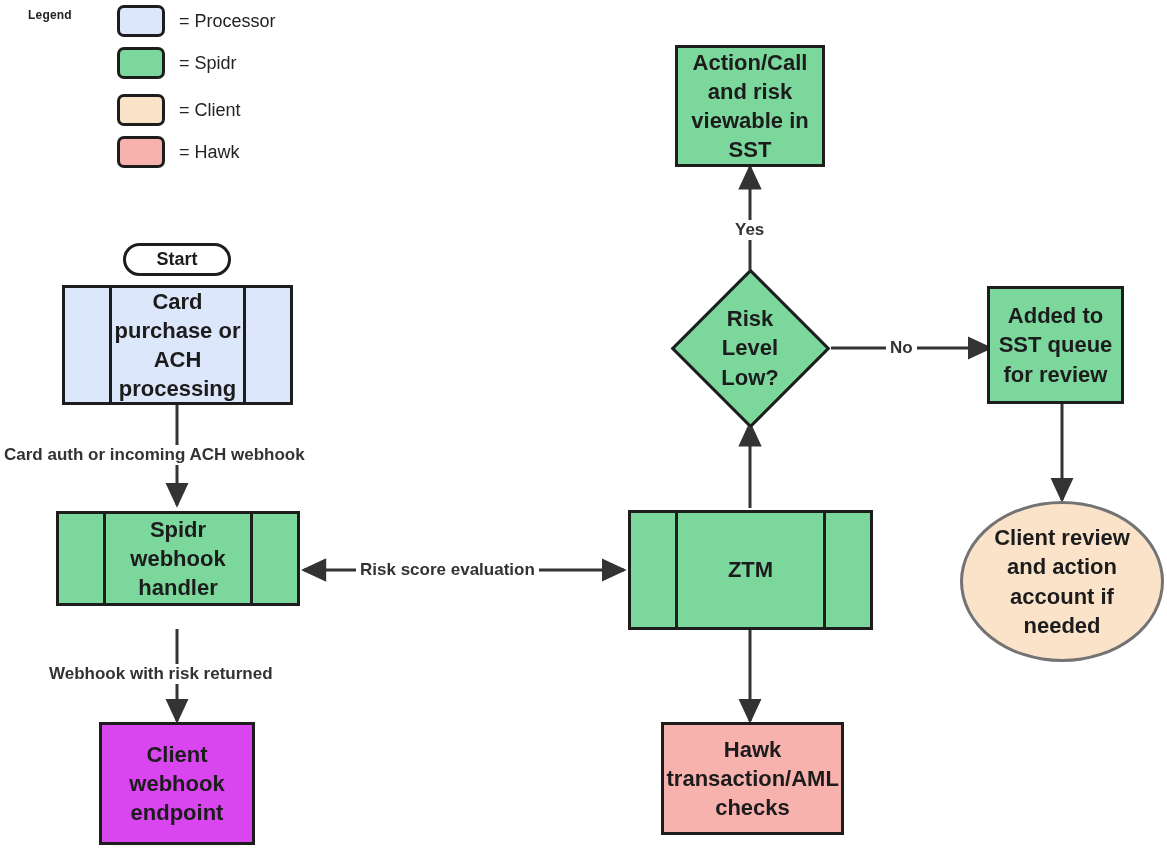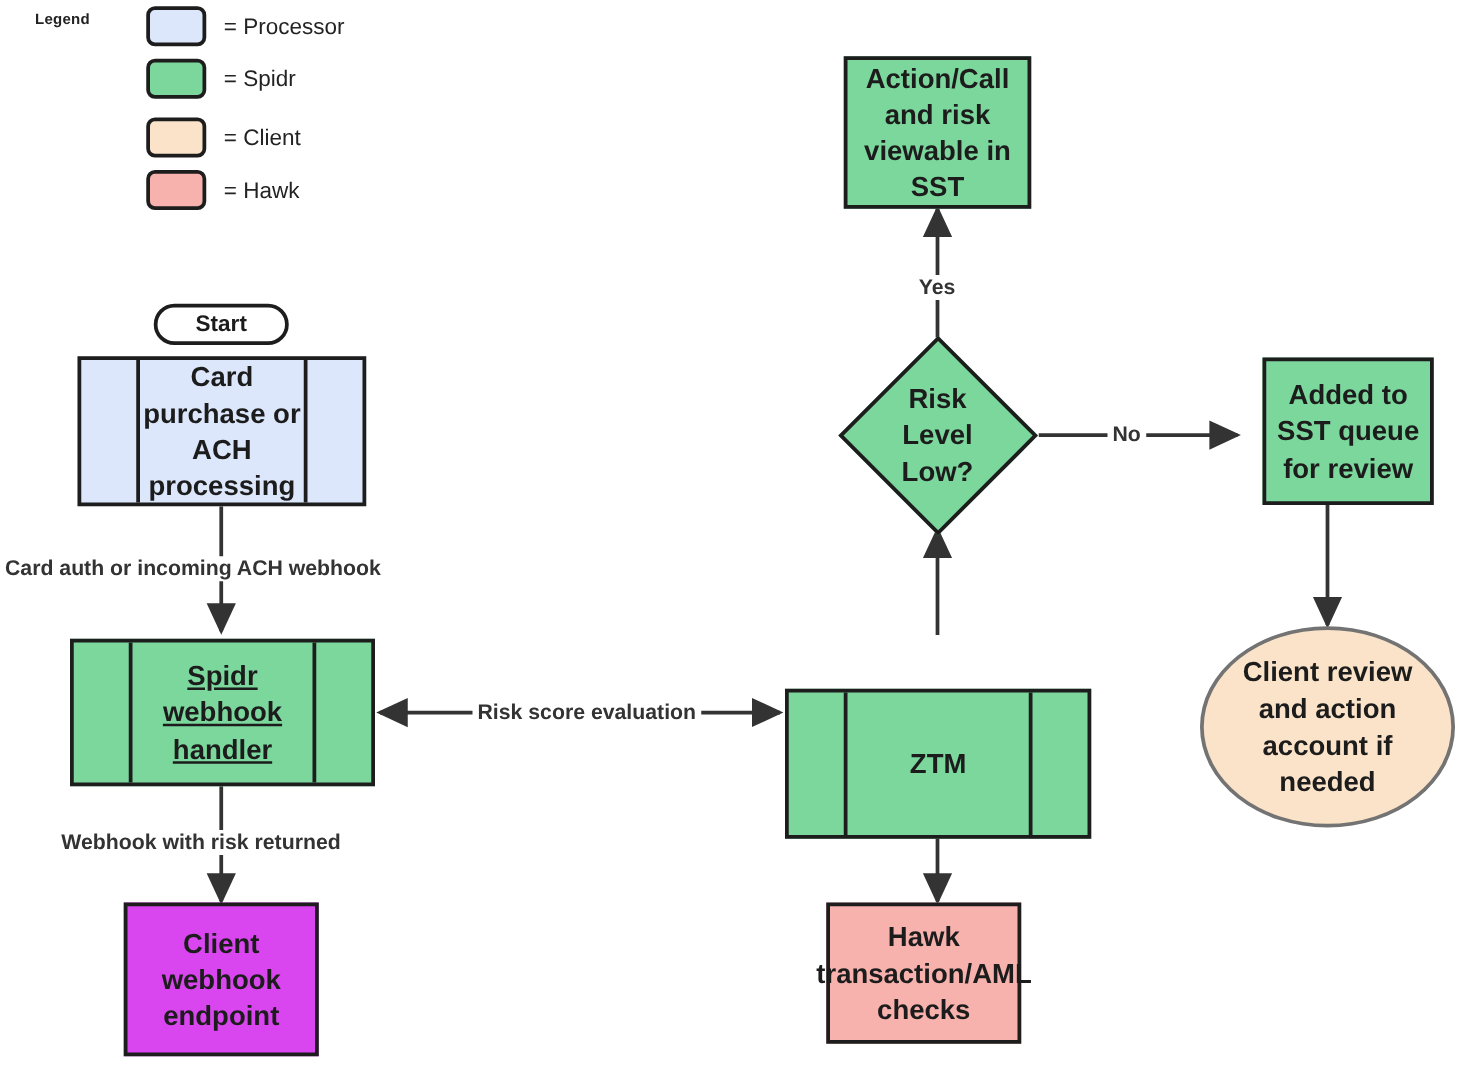--- a/index.html
+++ b/index.html
@@ -193,56 +193,56 @@
   </div>
 
   <div class="node shape-pill" style="left:123px; top:243px; width:108px; height:33px; font-size:18px;">
     <span class="label">Start</span>
   </div>
 
   <div class="node shape-subprocess" style="left:62px; top:285px; width:231px; height:120px; background:#DCE7FB;">
     <span class="label" style="max-width:128px;">Card purchase or ACH processing</span>
   </div>
 
-  <div class="node shape-subprocess" style="left:56px; top:511px; width:244px; height:118px; background:#7BD79C;text-decoration:underline;">
+  <div class="node shape-subprocess" style="left:56px; top:511px; width:244px; height:95px; background:#7BD79C;">
     <span class="label" style="max-width:140px;">Spidr webhook handler</span>
   </div>
 
   <div class="node shape-rect" style="left:99px; top:722px; width:156px; height:123px; background:#d946ef;">
     <span class="label" style="max-width:108px;">Client webhook endpoint</span>
   </div>
 
-  <div class="node shape-subprocess" style="left:628px; top:510px; width:245px; height:120px; background:#7BD79C;margin-top:41px;">
+  <div class="node shape-subprocess" style="left:628px; top:510px; width:245px; height:120px; background:#7BD79C;">
     <span class="label">ZTM</span>
   </div>
 
-  <div class="node shape-rect" style="left:661px; top:722px; width:156px; height:113px; background:#F7B2AE;">
+  <div class="node shape-rect" style="left:661px; top:722px; width:183px; height:113px; background:#F7B2AE;">
     <span class="label" style="max-width:172px;">Hawk transaction/AML checks</span>
   </div>
 
   <div class="node shape-diamond" style="left:670px; top:268px; width:160px; height:160px;">
     <span class="dia-bg" style="background:#7BD79C;"></span>
     <span class="label" style="max-width:66px;">Risk Level Low?</span>
   </div>
 
   <div class="node shape-rect" style="left:675px; top:45px; width:150px; height:122px; background:#7BD79C;">
     <span class="label" style="max-width:130px;">Action/Call and risk viewable in SST</span>
   </div>
 
-  <div class="node shape-rect" style="left:1010px; top:286px; width:137px; height:118px; background:#7BD79C;">
+  <div class="node shape-rect" style="left:987px; top:286px; width:137px; height:118px; background:#7BD79C;">
     <span class="label" style="max-width:128px;">Added to SST queue for review</span>
   </div>
 
   <div class="node shape-ellipse" style="left:960px; top:501px; width:204px; height:161px; background:#FAE3C8;">
     <span class="label" style="max-width:156px;">Client review and action account if needed</span>
   </div>
 
   <div class="edge-label" style="left:0px; top:445px;">Card auth or incoming ACH webhook</div>
 
   <div class="edge-label" style="left:45px; top:664px;">Webhook with risk returned</div>
 
-  <div class="edge-label" style="left:356px; top:560px;margin-left:22px;">Risk score evaluation</div>
+  <div class="edge-label" style="left:356px; top:560px;">Risk score evaluation</div>
 
   <div class="edge-label" style="left:731px; top:220px;">Yes</div>
 
   <div class="edge-label" style="left:886px; top:338px;">No</div>
 
 </div>
 
 </body></html>

